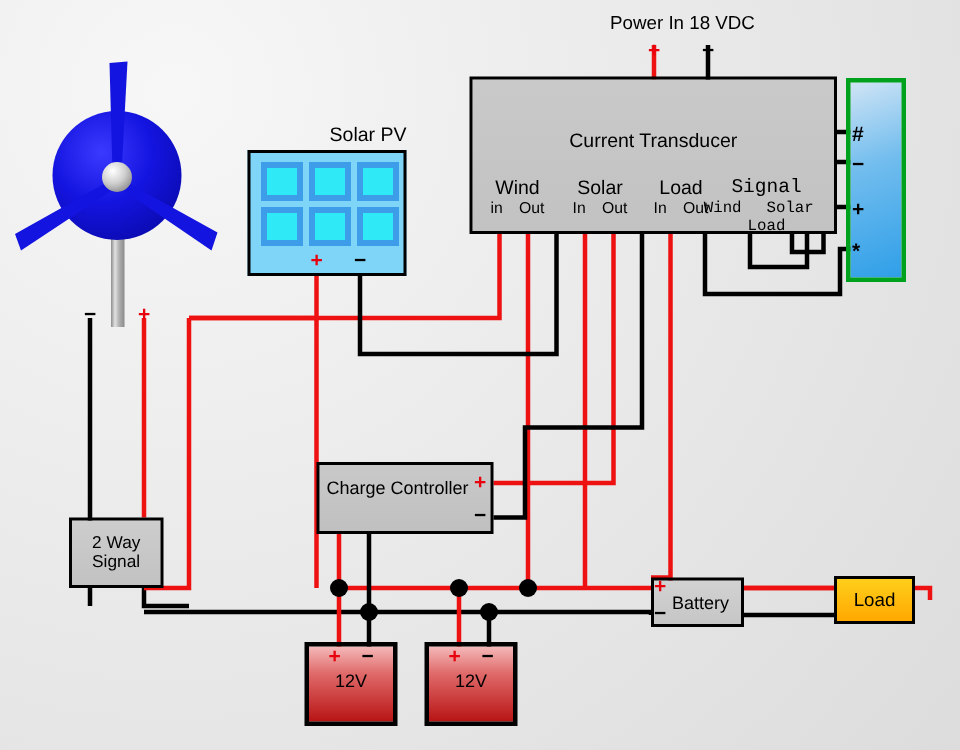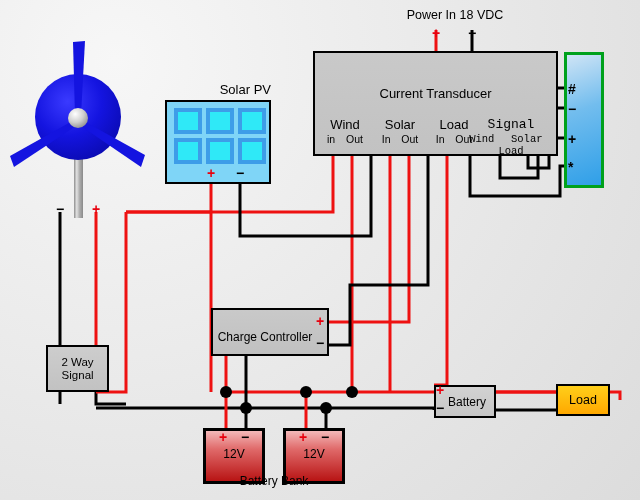--- a/index.html
+++ b/index.html
@@ -52,30 +52,30 @@
             grid-template-columns:repeat(3,28px);grid-template-rows:repeat(2,26px);gap:4px;}
   .pv-cell{background:#2fe9f7;border:4px solid #3d9de8;box-sizing:border-box;}
   #solar-pv-label{position:absolute;left:165px;top:82px;width:106px;text-align:right;font-size:13px;}
 
   
   #charge-controller{
     position:absolute;left:211px;top:308px;width:118px;height:48px;
     background:linear-gradient(180deg,#c9c9c9 0%,#c0c0c0 100%);
     border:2px solid #000;box-sizing:border-box;
   }
-  #cc-label{position:absolute;left:0;top:20px;width:104px;text-align:center;font-size:12px;}
+  #cc-label{position:absolute;left:0;top:8px;width:104px;text-align:center;font-size:12px;}
 
   
   #two-way-switch{
     position:absolute;left:46px;top:345px;width:63px;height:47px;
     background:linear-gradient(180deg,#cdcdcd 0%,#c2c2c2 100%);
     border:2px solid #000;box-sizing:border-box;
     display:flex;align-items:center;justify-content:center;
   }
-  #sw-label{font-size:11.5px;line-height:13px;text-align:right;}
+  #sw-label{font-size:11.5px;line-height:13px;text-align:left;}
 
   
   #inverter{
     position:absolute;left:434px;top:385px;width:62px;height:33px;
     background:linear-gradient(180deg,#d2d2d2 0%,#c6c6c6 100%);
     border:2px solid #000;box-sizing:border-box;
   }
   #inv-label{position:absolute;left:12px;top:8px;font-size:12px;}
 
   
@@ -295,15 +295,14 @@
   </div>
   <div class="term plus" style="left:219px;top:430px;">+</div>
   <div class="term minus" style="left:241px;top:430px;">−</div>
 
   <div class="battery" id="battery-2">
     <div class="bat-v">12V</div>
   </div>
   <div class="term plus" style="left:299px;top:430px;">+</div>
   <div class="term minus" style="left:321px;top:430px;">−</div>
 
-  <div id="battery-bank-label" class="lbl">Battery Bank</div>
 
 </div>
 
 </body></html>

